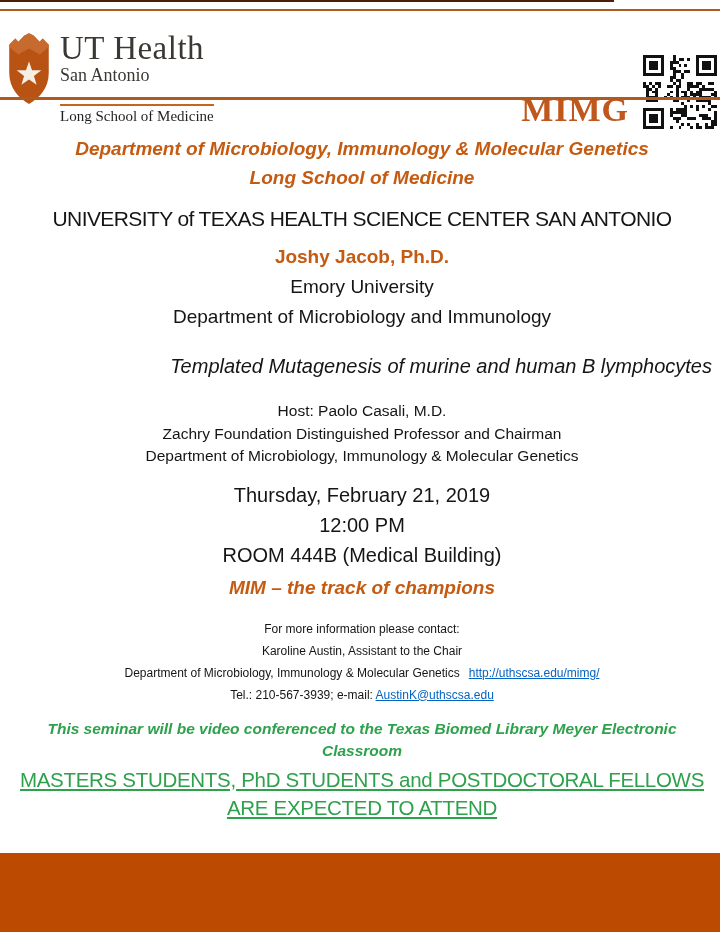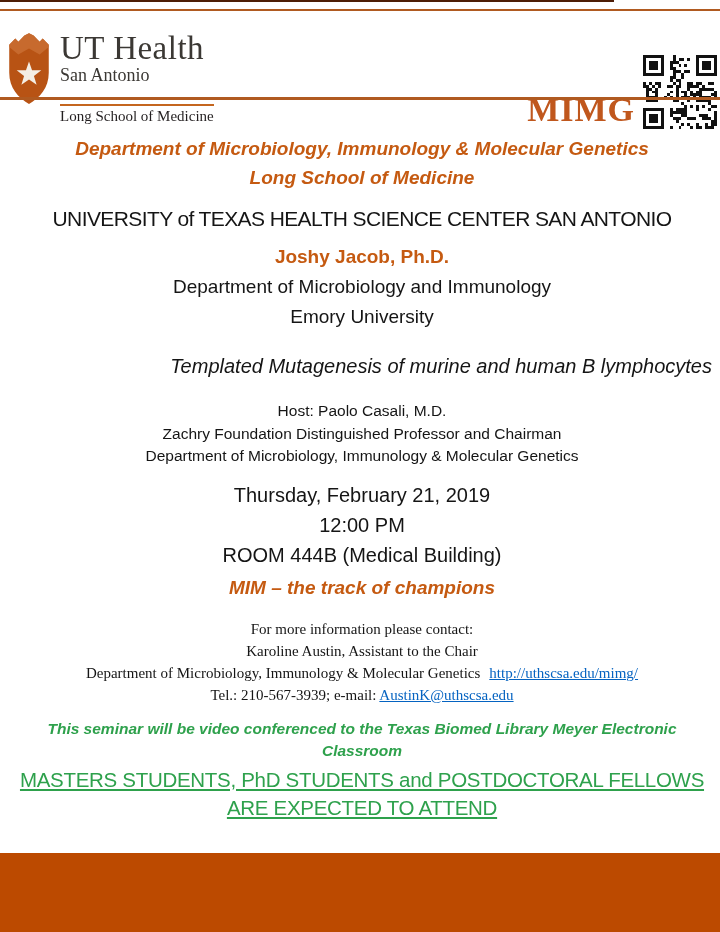--- a/index.html
+++ b/index.html
@@ -24,38 +24,38 @@
   .header{
     position:absolute;top:11px;left:0;width:720px;height:86px;
     display:flex;justify-content:space-between;align-items:flex-end;margin-top:32px;
   }
   .logo{display:flex;align-items:flex-start;gap:8px;margin:6px 0 4px 6px;}
   .logo-shield{width:46px;height:76px;flex:0 0 auto;}
   .logo-text{font-family:"Liberation Serif","DejaVu Serif",serif;color:var(--logo-ink);display:inline-block;}
   .logo-title{font-size:33px;line-height:34px;letter-spacing:0.5px;}
   .logo-sub{font-size:18px;line-height:20px;padding-bottom:19px;border-bottom:2px solid #C4661F;}
   .logo-school{font-size:15px;line-height:18px;margin-top:1px;color:#231F20;}
-  .header-right{display:flex;align-items:flex-end;gap:8px;margin-right:3px;}
+  .header-right{display:flex;align-items:flex-end;gap:14px;margin-right:3px;}
   .mimg{
     font-family:"Liberation Serif","DejaVu Serif",serif;font-weight:bold;
     font-size:34px;line-height:1;color:#C0571D;letter-spacing:1px;margin-bottom:2px;
   }
   .qr{width:74px;height:74px;display:block;}
 
   
   .content{position:absolute;top:100px;left:12px;width:700px;text-align:center;}
   .dept-title{margin-top:34px;color:var(--orange);font-weight:bold;font-style:italic;font-size:19px;line-height:29px;}
   .university{margin-top:14px;font-size:21px;line-height:26px;letter-spacing:-0.6px;white-space:nowrap;}
   .speaker{margin-top:10px;font-size:19px;line-height:30px;}
   .speaker-name{color:var(--orange);font-weight:bold;}
   .talk-title{margin-top:20px;font-style:italic;font-size:20px;line-height:28px;text-align:right;}
   .host{margin-top:20px;font-size:15.5px;line-height:22.5px;}
   .event{margin-top:12px;font-size:20px;line-height:30px;}
   .tagline{margin-top:6px;color:var(--orange);font-weight:bold;font-style:italic;font-size:19px;line-height:24px;}
-  .contact{margin-top:18px;font-size:15px;line-height:22px;font-family:Liberation Serif, serif;}
+  .contact{margin-top:18px;font-size:12px;line-height:22px;}
   .contact a{color:var(--link);text-decoration:underline;}
   .gap-link{margin-left:9px;}
   .notice-italic{margin-top:12px;color:var(--green);font-style:italic;font-weight:bold;font-size:15.5px;line-height:22px;}
   .notice-caps{
     margin:4px auto 0;color:var(--green);font-size:20.5px;line-height:28px;
     letter-spacing:-0.3px;text-decoration:underline;max-width:700px;
   }
 
   
   .footer-bar{position:absolute;left:0;bottom:0;width:720px;height:79px;background:var(--brand);}
@@ -95,22 +95,22 @@
 
     <div class="dept-title">
       <div>Department of Microbiology, Immunology &amp; Molecular Genetics</div>
       <div>Long School of Medicine</div>
     </div>
 
     <div class="university">UNIVERSITY of TEXAS HEALTH SCIENCE CENTER SAN ANTONIO</div>
 
     <div class="speaker">
       <div class="speaker-name">Joshy Jacob, Ph.D.</div>
+      <div>Emory University</div>
       <div>Department of Microbiology and Immunology</div>
-      <div>Emory University</div>
     </div>
 
     <div class="talk-title">Templated Mutagenesis of murine and human B lymphocytes</div>
 
     <div class="host">
       <div>Host: Paolo Casali, M.D.</div>
       <div>Zachry Foundation Distinguished Professor and Chairman</div>
       <div>Department of Microbiology, Immunology &amp; Molecular Genetics</div>
     </div>
 

